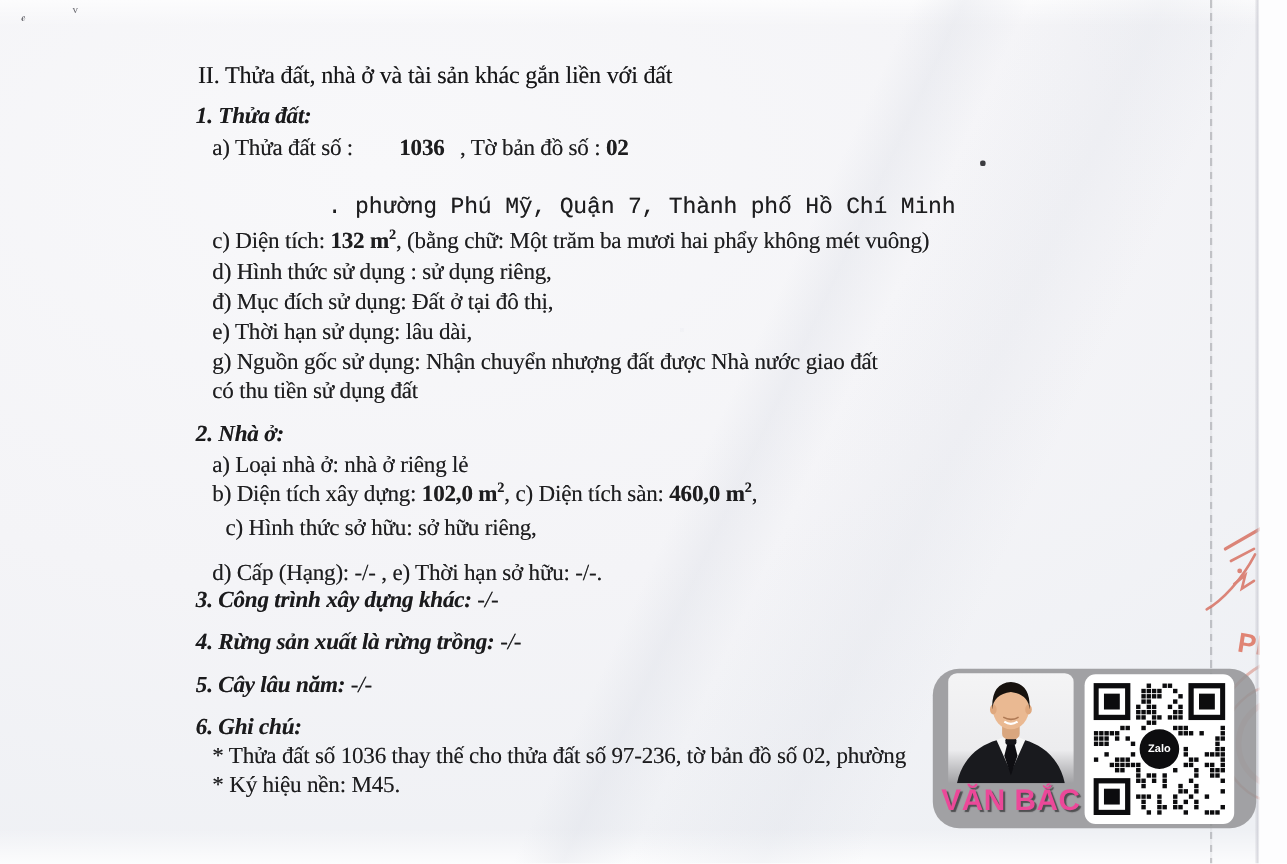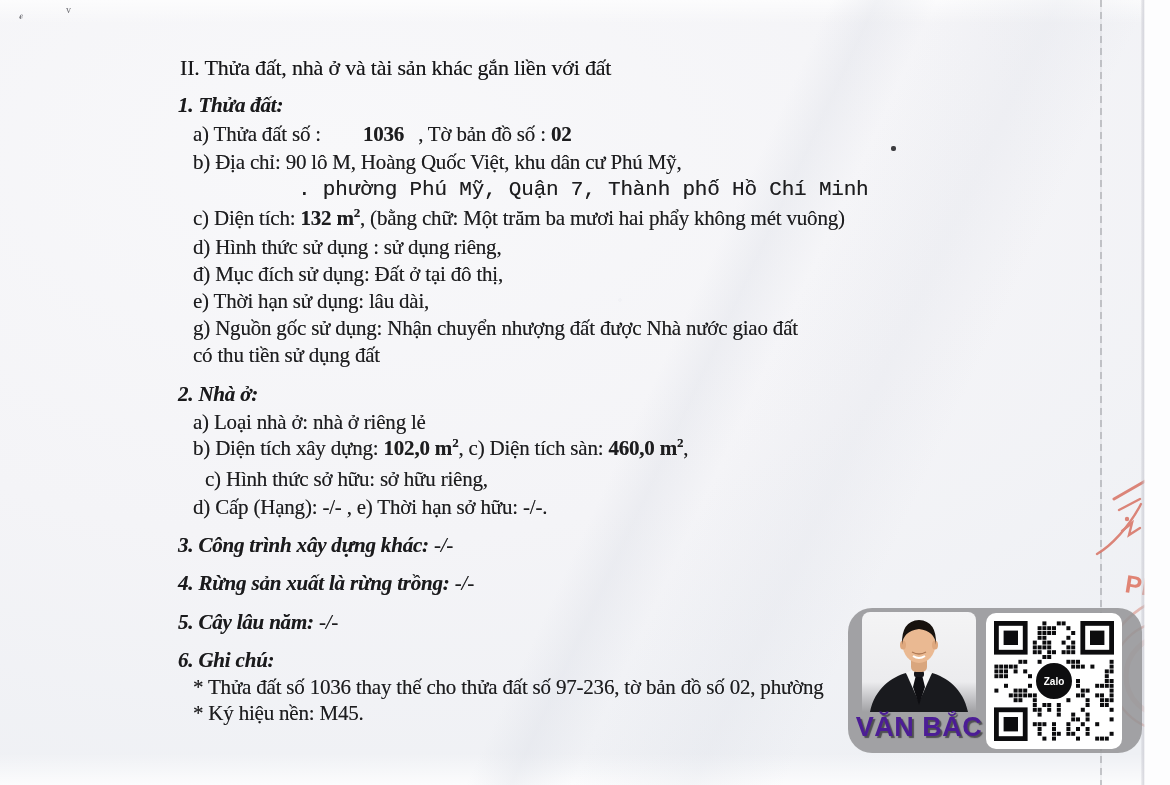--- a/index.html
+++ b/index.html
@@ -59,21 +59,21 @@
     border-radius:24px;
   }
   .wm-photo{
     position:absolute;left:14px;top:4px;width:114px;height:100px;
     background:linear-gradient(180deg,#f4f4f5 0%,#ececee 70%,rgba(236,236,238,0));
     border-radius:8px 8px 0 0;
   }
   .wm-name{
     position:absolute;left:0px;top:104px;width:142px;text-align:center;
     font-family:"Liberation Sans","DejaVu Sans",sans-serif;
-    font-weight:bold;font-size:27px;letter-spacing:0.5px;color:#4c1d95;
+    font-weight:bold;font-size:27px;letter-spacing:0.5px;color:#ec4899;
     text-shadow:2px 2px 1px rgba(70,70,72,0.9);
     white-space:nowrap;
   }
   .wm-qr{
     position:absolute;left:138px;top:5px;width:136px;height:136px;
     background:#ffffff;border-radius:10px;
   }
   .wm-qr svg{position:absolute;left:8px;top:8px;}
   .zalo-badge{
     position:absolute;left:48px;top:48px;width:40px;height:40px;border-radius:50%;
@@ -96,38 +96,37 @@
   <div class="speck" style="left:18px;top:8px;transform:rotate(-20deg);">ℯ</div>
   <div class="speck" style="left:66px;top:4px;">v</div>
   <div class="dot-speck" style="left:891px;top:146px;"></div>
 
   <div class="line heading" style="left:180px;top:55px;">II. Thửa đất, nhà ở và tài sản khác gắn liền với đất</div>
 
   <div class="line sec-title" style="left:178px;top:93px;">1. Thửa đất:</div>
 
   <div class="line" style="left:193px;top:122px;"><span>a) Thửa đất số :</span><span class="gap-lg"></span><span class="b">1036</span><span class="gap-sm"></span><span>, Tờ bản đồ số :</span> <span class="b">02</span></div>
 
-  <div class="line" style="left:193px;top:150px;">b) Địa chỉ:  90 lô M, Hoàng Quốc Việt, khu dân cư Phú Mỹ,</div>
   <div class="line" style="left:298px;top:178px;font-family:Liberation Mono, monospace;">. phường Phú Mỹ, Quận 7, Thành phố Hồ Chí Minh</div>
 
   <div class="line" style="left:193px;top:206px;"><span>c) Diện tích:</span>  <span class="b"><span>132</span> <span>m</span><sup>2</sup></span><span>, (bằng chữ: Một trăm ba mươi hai phẩy không mét vuông)</span></div>
 
   <div class="line" style="left:193px;top:235px;">d) Hình thức sử dụng : sử dụng riêng,</div>
   <div class="line" style="left:193px;top:262px;">đ) Mục đích sử dụng: Đất ở tại đô thị,</div>
   <div class="line" style="left:193px;top:289px;">e) Thời hạn sử dụng:  lâu dài,</div>
   <div class="line" style="left:193px;top:316px;">g) Nguồn gốc sử dụng: Nhận chuyển nhượng đất được Nhà nước giao đất</div>
   <div class="line" style="left:193px;top:343px;">có thu tiền sử dụng đất</div>
 
   <div class="line sec-title" style="left:178px;top:382px;">2. Nhà ở:</div>
   <div class="line" style="left:193px;top:410px;">a) Loại nhà ở: nhà ở riêng lẻ</div>
 
   <div class="line" style="left:193px;top:436px;"><span>b) Diện tích xây dựng:</span> <span class="b"><span>102,0</span> <span>m</span><sup>2</sup></span><span>, c) Diện tích sàn:</span> <span class="b"><span>460,0</span> <span>m</span><sup>2</sup></span><span>,</span></div>
 
   <div class="line" style="left:193px;top:467px;margin-left:12px;">c) Hình thức sở hữu: sở hữu riêng,</div>
-  <div class="line" style="left:193px;top:495px;text-align:center;">d) Cấp (Hạng): -/- , e) Thời hạn sở hữu: -/-.</div>
+  <div class="line" style="left:193px;top:508px;text-align:center;">d) Cấp (Hạng): -/- , e) Thời hạn sở hữu: -/-.</div>
 
   <div class="line" style="left:178px;top:533px;"><span class="sec-title" style="position:static;">3. Công trình xây dựng khác:</span> <span class="it">-/-</span></div>
 
   <div class="line" style="left:178px;top:571px;"><span class="sec-title" style="position:static;">4. Rừng sản xuất là rừng trồng:</span> <span class="it">-/-</span></div>
 
   <div class="line" style="left:178px;top:610px;"><span class="sec-title" style="position:static;">5. Cây lâu năm:</span> <span class="it">-/-</span></div>
 
   <div class="line sec-title" style="left:178px;top:648px;">6. Ghi chú:</div>
   <div class="line" style="left:193px;top:675px;">* Thửa đất số 1036 thay thế cho thửa đất số 97-236, tờ bản đồ số 02, phường</div>
   <div class="line" style="left:193px;top:701px;">* Ký hiệu nền: M45.</div>

